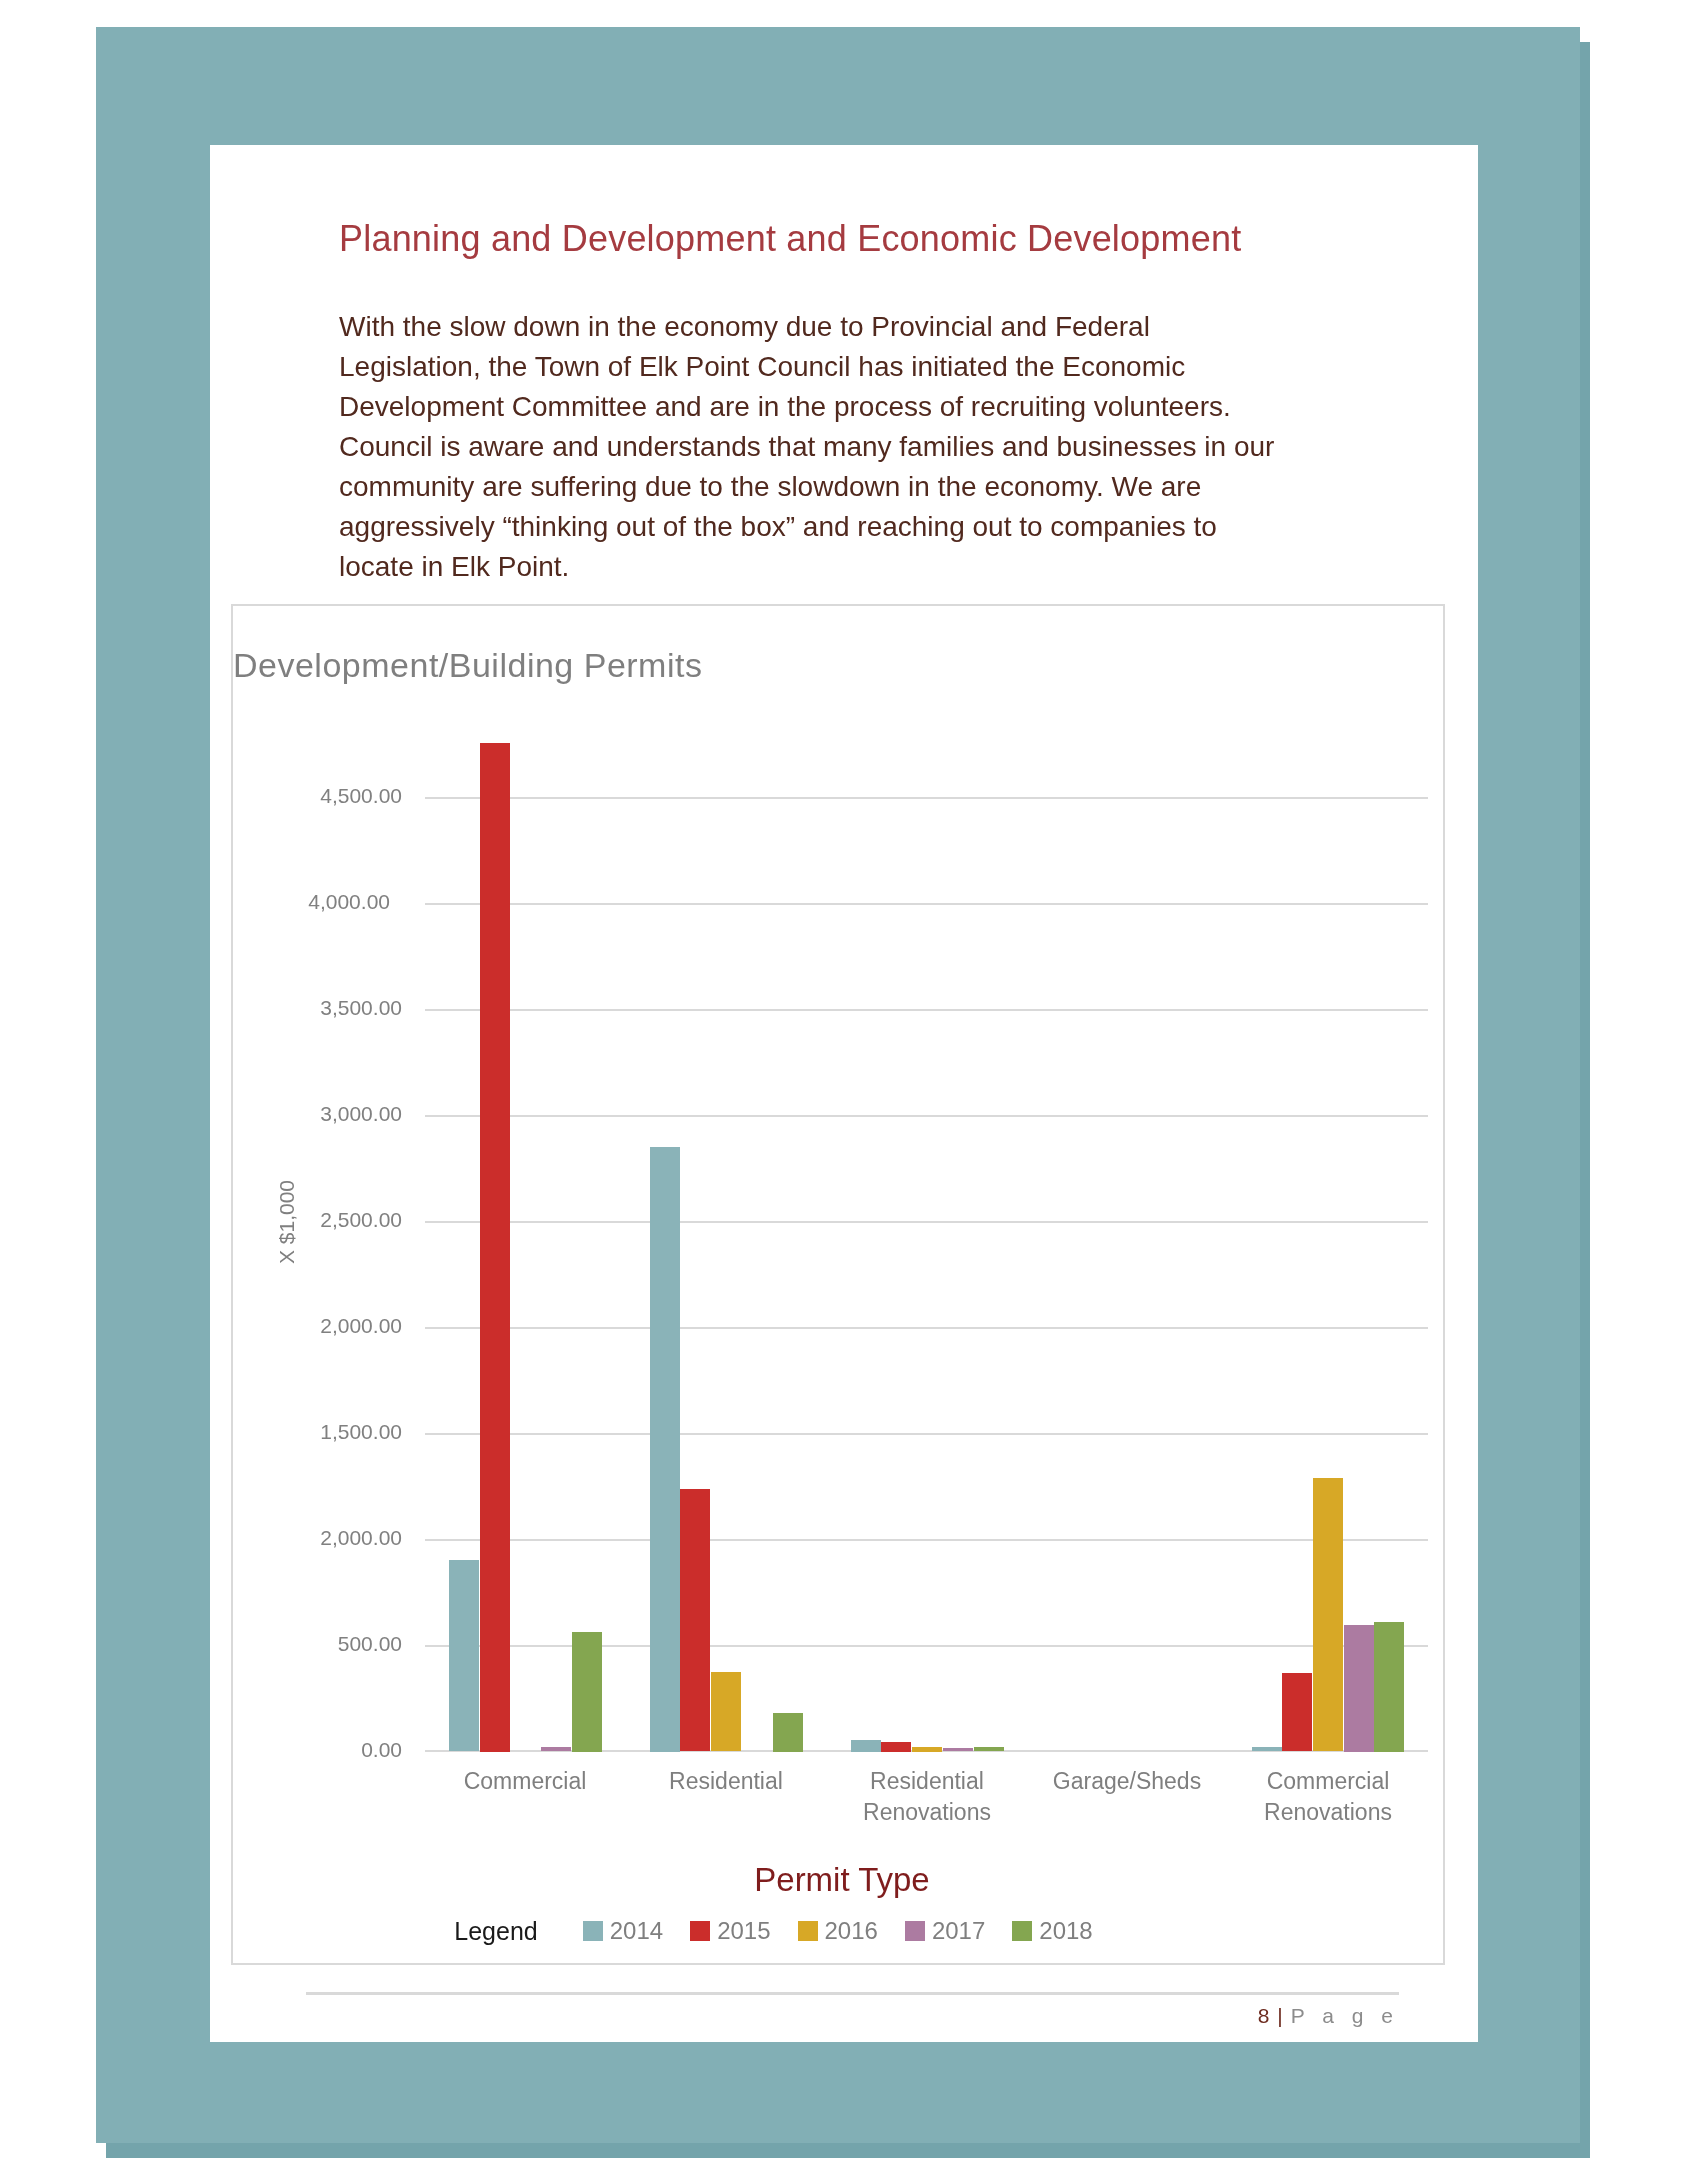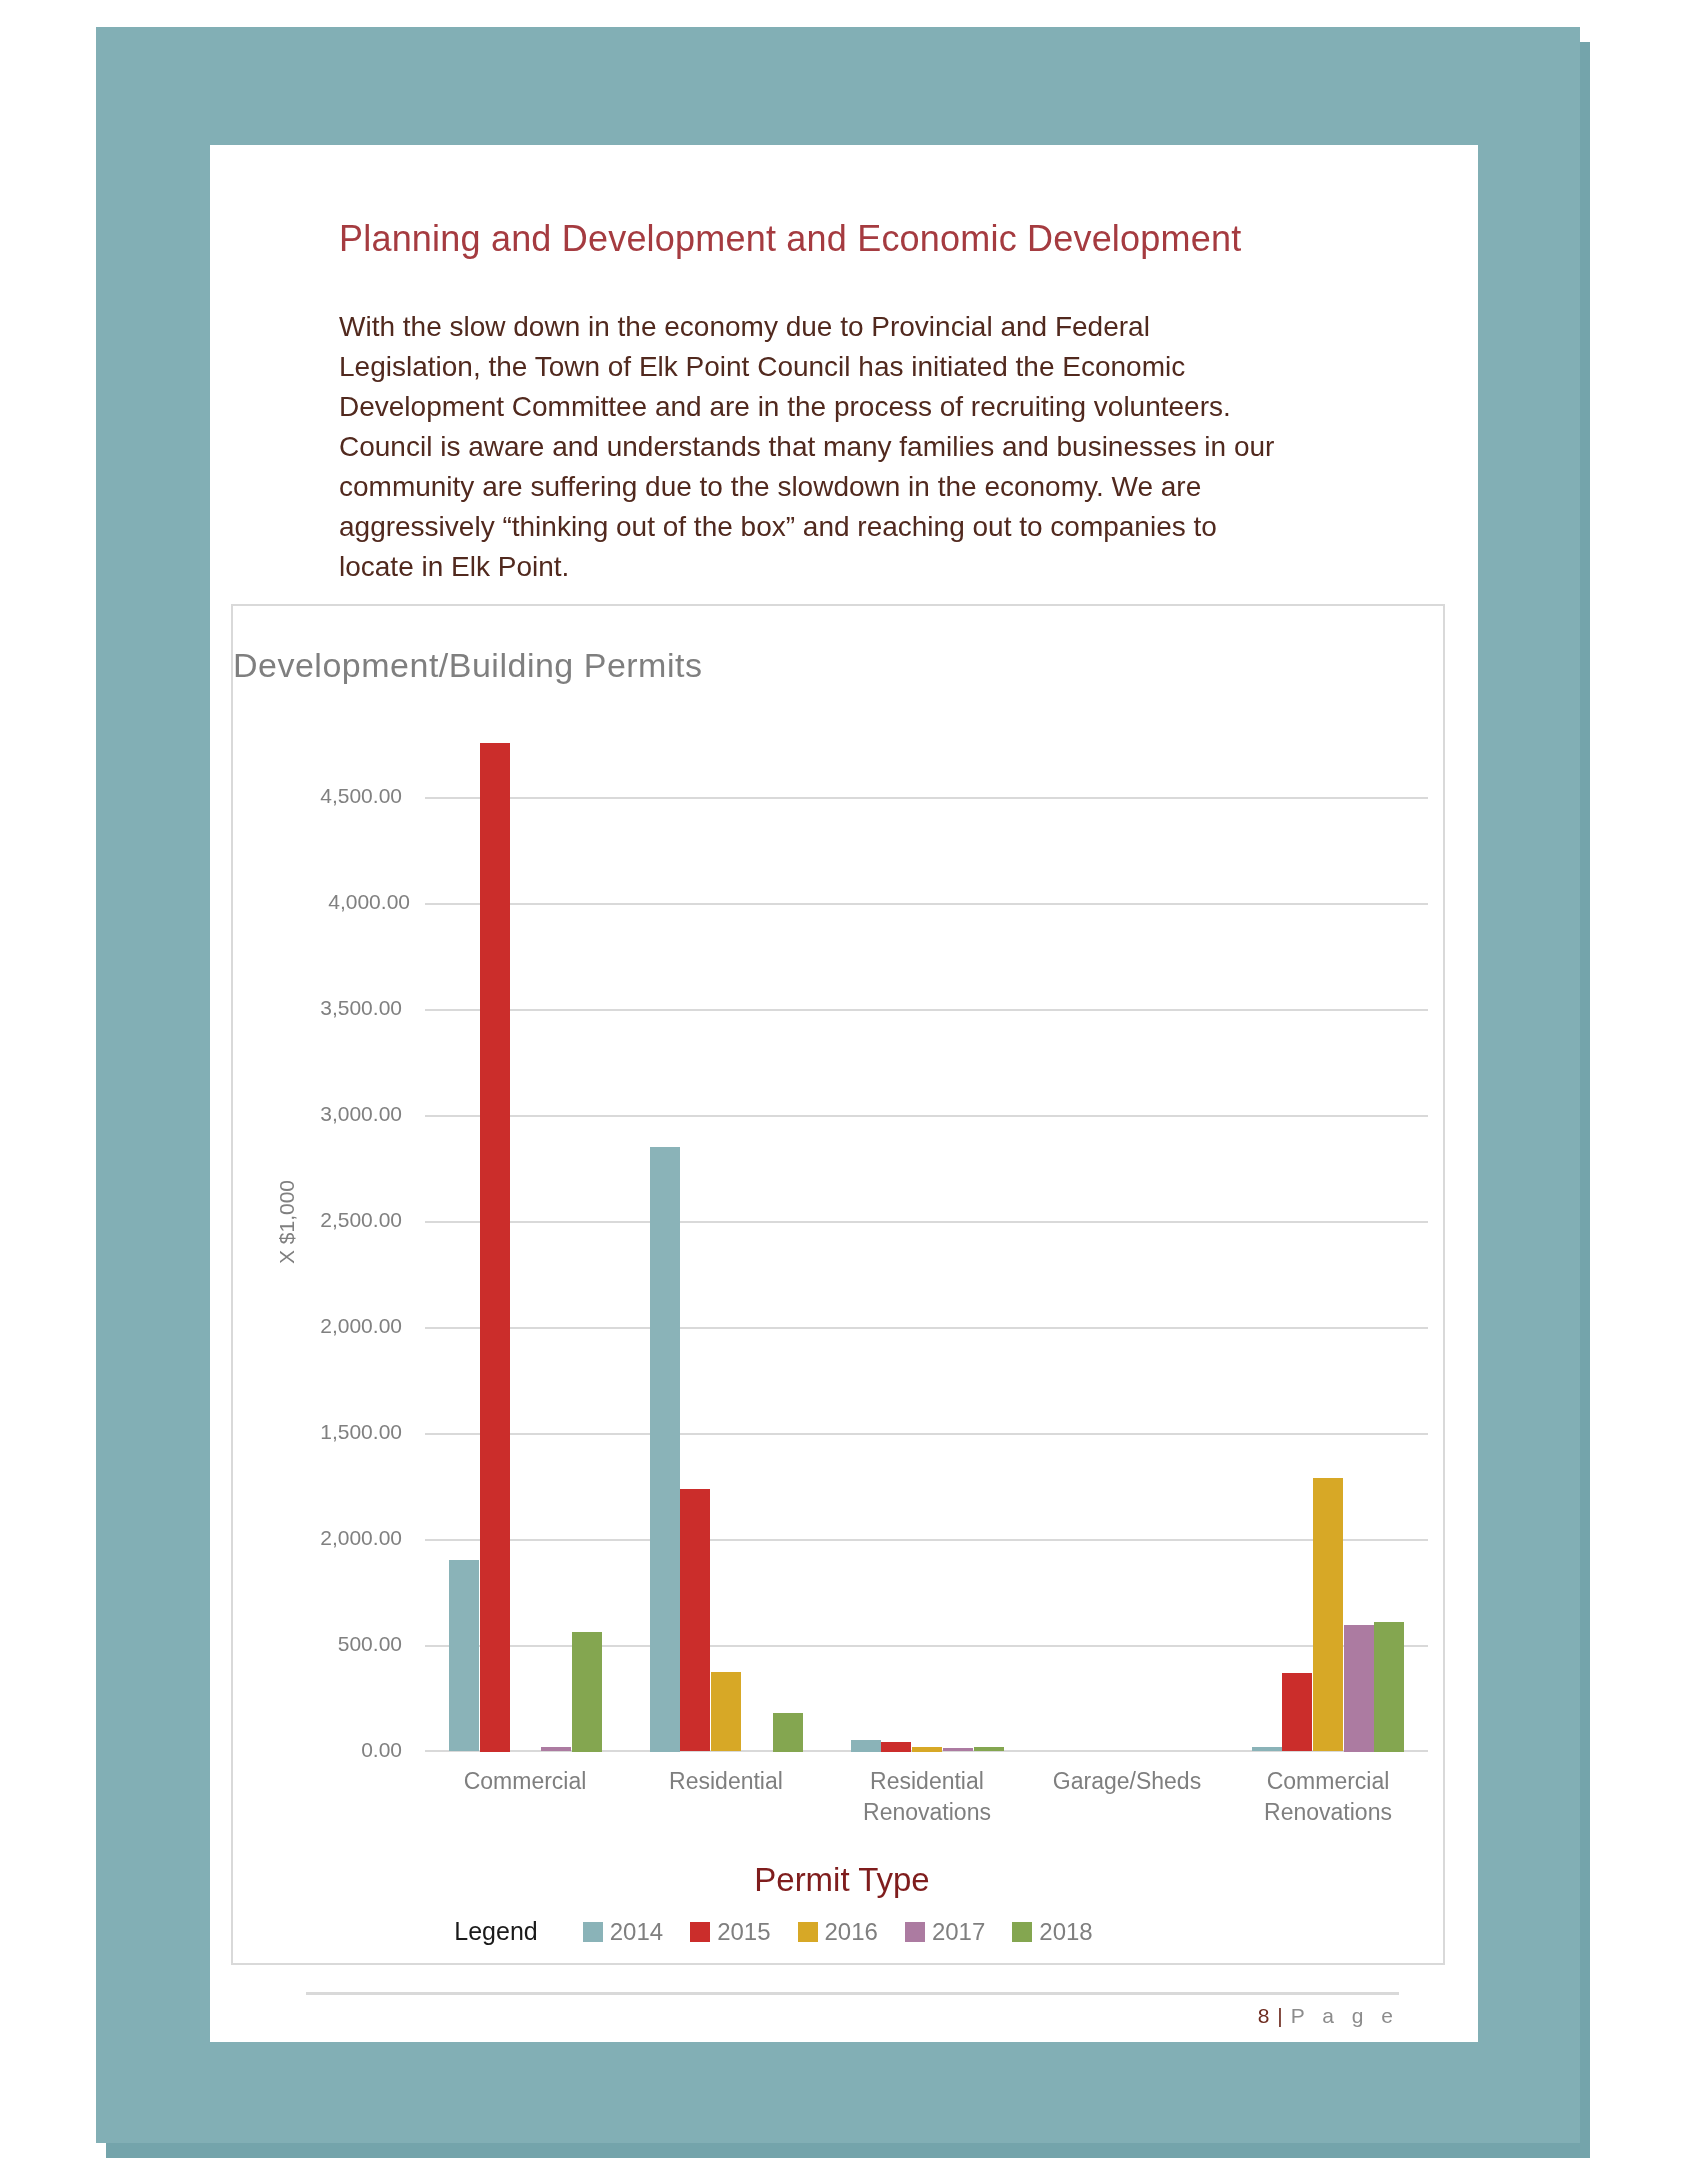--- a/index.html
+++ b/index.html
@@ -110,21 +110,21 @@
     font-size: 33px;
     color: #7f1d1d;
     padding-left: 8px;
   }
   .legend {
     position: absolute;
     left: 0; right: 0; top: 1311px;
     padding-right: 129px;
     display: flex;
     justify-content: center;
-    align-items: center;
+    align-items: flex-start;
     gap: 27px;
   }
   .legend-label {
     font-size: 25px;
     color: #1a1a1a;
     margin-right: 18px;
   }
   .legend-item {
     display: inline-flex;
     align-items: center;
@@ -210,21 +210,21 @@
         <div class="y-tick-label" style="left: 20px; top: 814px;">1,500.00</div>
         <div class="gridline" style="left: 192px; top: 721px; width: 1003px;"></div>
         <div class="y-tick-label" style="left: 20px; top: 708px;">2,000.00</div>
         <div class="gridline" style="left: 192px; top: 615px; width: 1003px;"></div>
         <div class="y-tick-label" style="left: 20px; top: 602px;">2,500.00</div>
         <div class="gridline" style="left: 192px; top: 509px; width: 1003px;"></div>
         <div class="y-tick-label" style="left: 20px; top: 496px;">3,000.00</div>
         <div class="gridline" style="left: 192px; top: 403px; width: 1003px;"></div>
         <div class="y-tick-label" style="left: 20px; top: 390px;">3,500.00</div>
         <div class="gridline" style="left: 192px; top: 297px; width: 1003px;"></div>
-        <div class="y-tick-label" style="left: 28px; top: 284px;">4,000.00</div>
+        <div class="y-tick-label" style="left: 8px; top: 284px;">4,000.00</div>
         <div class="gridline" style="left: 192px; top: 191px; width: 1003px;"></div>
         <div class="y-tick-label" style="left: 20px; top: 178px;">4,500.00</div>
         <div class="bar" style="left: 216px; top: 954px; height: 191px; background: rgb(138, 179, 184);"></div>
         <div class="bar" style="left: 247px; top: 137px; height: 1009px; background: rgb(203, 45, 43);"></div>
         <div class="bar" style="left: 308px; top: 1141px; height: 4px; background: rgb(172, 123, 161);"></div>
         <div class="bar" style="left: 339px; top: 1026px; height: 120px; background: rgb(132, 166, 80);"></div>
         <div class="category-label" style="left: 173px; top: 1160px;">Commercial</div>
         <div class="bar" style="left: 417px; top: 541px; height: 605px; background: rgb(138, 179, 184);"></div>
         <div class="bar" style="left: 447px; top: 883px; height: 262px; background: rgb(203, 45, 43);"></div>
         <div class="bar" style="left: 478px; top: 1066px; height: 79px; background: rgb(215, 168, 38);"></div>

